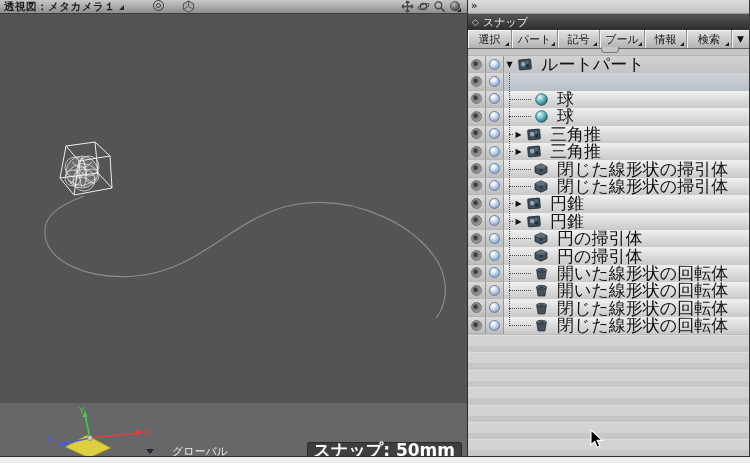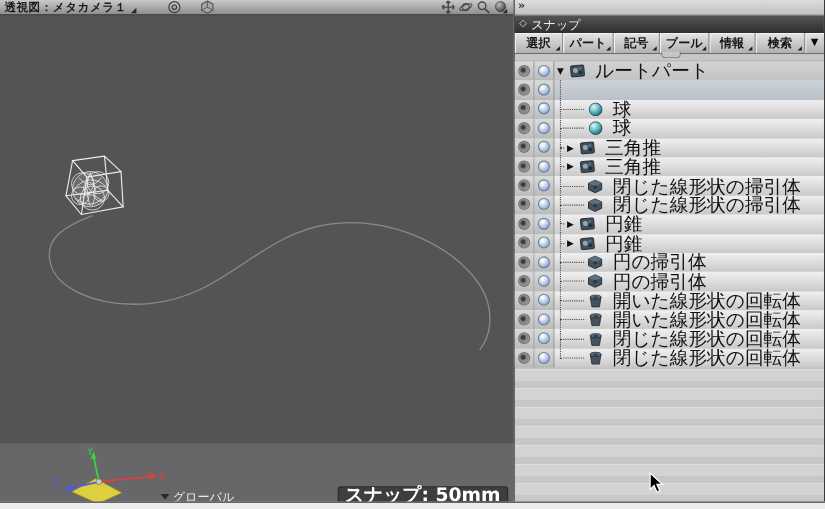--- a/index.html
+++ b/index.html
@@ -5,33 +5,33 @@
   html,body{margin:0;padding:0;}
   body{
     width:750px;height:463px;position:relative;overflow:hidden;
     background:#ececec;
     font-family:"DejaVu Sans","Liberation Sans",sans-serif;
     -webkit-font-smoothing:antialiased;
   }
   
   #viewport{position:absolute;left:0;top:0;width:467px;height:456px;background:#545456;}
   .vp-titlebar{
-    height:14px;box-sizing:border-box;display:flex;align-items:center;gap:3px;
+    height:14px;box-sizing:border-box;display:flex;gap:3px;
     padding:0 4px;background:linear-gradient(#c9c9c9,#8d8d8d);
     border-bottom:1px solid #3f3f3f;
   }
   .vp-title{font-size:10.5px;font-weight:bold;color:#1b1b1b;white-space:nowrap;letter-spacing:.5px;}
   .corner-dd{width:0;height:0;border-left:5px solid transparent;border-bottom:5px solid #2a2a2a;margin:5px 0 0 1px;}
   .tb-icon{display:flex;align-items:center;justify-content:center;width:15px;height:13px;}
   .tb-right{margin-left:auto;display:flex;align-items:center;gap:1px;}
   .target-glyph{width:9px;height:9px;border:1.5px solid #3a3a3a;border-radius:50%;display:flex;align-items:center;justify-content:center;margin-left:26px;}
   .target-glyph::after{content:"";width:3px;height:3px;border:1.5px solid #3a3a3a;border-radius:50%;}
   .vp-canvas{position:absolute;left:0;top:14px;width:467px;height:389px;background:#545456;overflow:hidden;}
   .vp-footer{position:absolute;left:0;top:403px;width:467px;height:53px;background:#67676a;}
-  .coord-label{position:absolute;left:146px;top:41px;font-size:11px;color:#ececec;display:flex;align-items:center;gap:3px;}
+  .coord-label{position:absolute;left:146px;top:41px;font-size:11px;color:#ececec;display:flex;align-items:center;gap:18px;}
   .coord-dd{width:0;height:0;border-left:4px solid transparent;border-right:4px solid transparent;border-top:5px solid #26262a;}
   .snap-badge{
     position:absolute;right:6px;top:40px;height:14px;line-height:14px;
     background:#3e3e3e;border-radius:2px;color:#ffffff;font-size:17px;font-weight:bold;
     padding:0 6px;box-shadow:0 0 0 1px #2a2a2a;
   }
   .window-bottom{position:absolute;left:0;top:456px;width:750px;height:7px;background:#ececec;border-top:1px solid #2e2e2e;}
   
   #browser-panel{
     position:absolute;left:467px;top:0;width:283px;height:456px;box-sizing:border-box;
@@ -40,21 +40,21 @@
   }
   .p-topstrip{height:13px;flex:none;background:linear-gradient(#dcdcdc,#c3c3c3);border-bottom:1px solid #9a9a9a;
     font-size:10px;font-weight:bold;color:#333;line-height:12px;padding-left:3px;}
   .p-titlebar{height:16px;flex:none;background:linear-gradient(#565656,#2e2e2e);color:#f0f0f0;
     display:flex;align-items:center;gap:4px;padding-left:4px;font-size:11px;}
   .hdr-diamond{font-size:9px;color:#cfcfcf;line-height:10px;}
   .p-tabs{height:18px;flex:none;display:flex;background:#bdbdbd;border-bottom:1px solid #636363;position:relative;}
   .tab{
     position:relative;box-sizing:border-box;flex:none;display:flex;align-items:center;justify-content:center;
     background:linear-gradient(#e4e4e4,#b2b2b2);border-right:1px solid #8d8d8d;
-    box-shadow:inset 1px 1px 0 #f4f4f4;font-size:11px;font-weight:bold;color:#141414;
+    box-shadow:inset 1px 1px 0 #f4f4f4;font-size:11px;font-weight:normal;color:#141414;
   }
   .tab::after{content:"";position:absolute;right:2px;bottom:2px;border-left:4px solid transparent;border-bottom:4px solid #1d1d1d;}
   .tab-overflow{flex:none;width:17px;display:flex;align-items:center;justify-content:center;
     background:linear-gradient(#e4e4e4,#b2b2b2);font-size:9px;color:#0d0d0d;box-shadow:inset 1px 1px 0 #f4f4f4;}
   .p-notch{position:absolute;left:calc(50% - 8px);top:47px;width:16px;height:5px;background:#c6c6c6;
     border:1px solid #787878;border-top:none;border-radius:0 0 4px 4px;z-index:6;}
   .p-gap{height:6px;flex:none;background:#c6c6c6;border-bottom:1px solid #b2b2b2;}
   .p-tree{position:relative;flex:none;}
   .vline{position:absolute;left:41px;top:17px;height:253px;width:0;border-left:1px dotted #4c4c4c;z-index:2;}
   .row{height:17.4px;display:flex;align-items:center;background:linear-gradient(#f0f0f0,#c9c9c9);}

